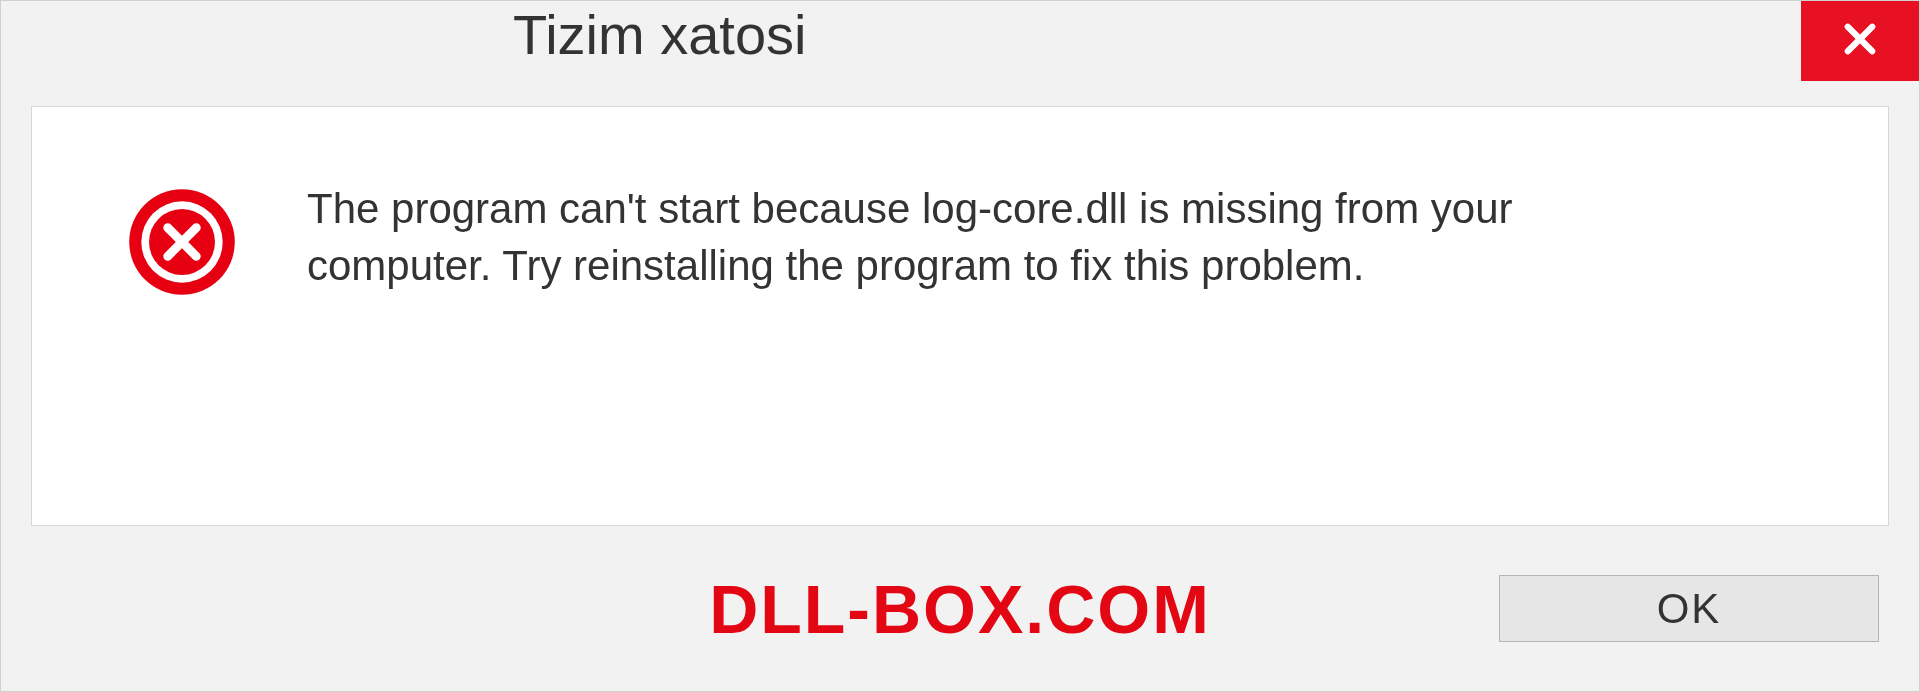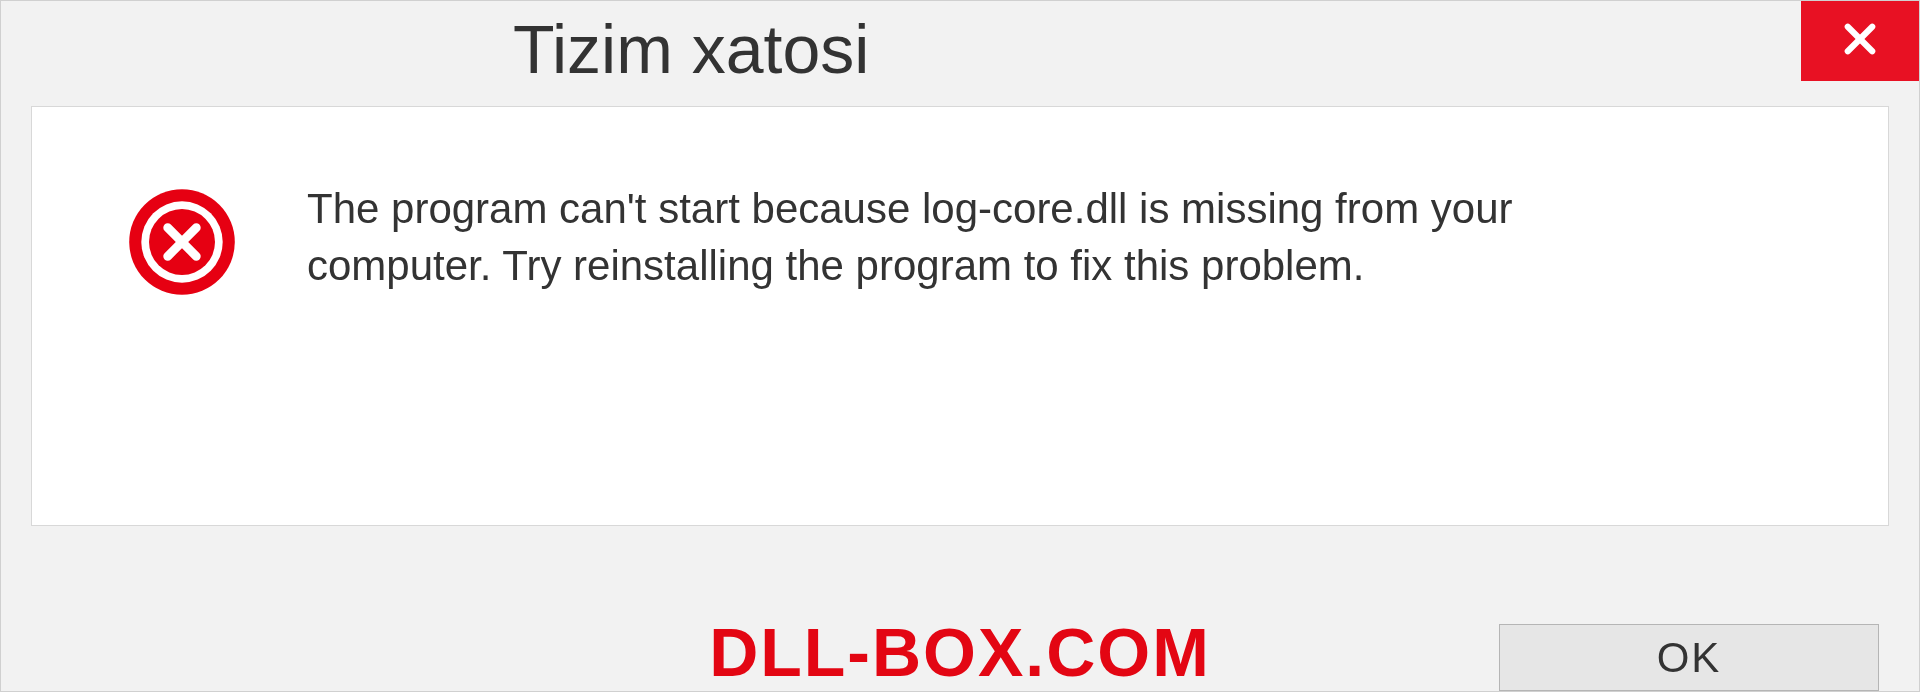--- a/index.html
+++ b/index.html
@@ -20,25 +20,24 @@
       flex-direction: column;
     }
     .titlebar {
       height: 95px;
       display: flex;
       align-items: flex-start;
       justify-content: space-between;
       padding: 0;
     }
     .title-text {
-      font-size: 68px;
+      font-size: 56px;
       font-weight: 400;
       color: #333333;
       padding-left: 512px;
-      padding-top: 8px;
       line-height: 1.2;
     }
     .close-button {
       width: 118px;
       height: 80px;
       background: #e81123;
       display: flex;
       align-items: center;
       justify-content: center;
       cursor: pointer;
@@ -65,21 +64,21 @@
       font-size: 42px;
       font-weight: 400;
       color: #333333;
       line-height: 1.35;
       max-width: 1400px;
       padding-top: 4px;
     }
     .footer {
       height: 165px;
       display: flex;
-      align-items: flex-end;
+      align-items: center;
       justify-content: flex-end;
       padding: 0 40px 0 9px;
       position: relative;
     }
     .watermark {
       position: absolute;
       left: 50%;
       transform: translateX(-50%);
       font-size: 68px;
       font-weight: 900;

